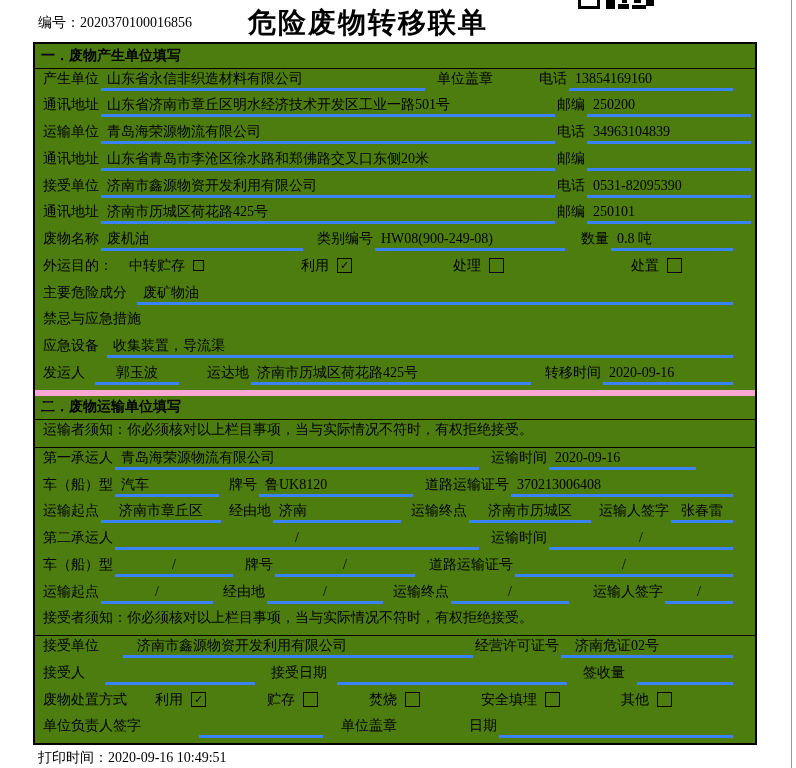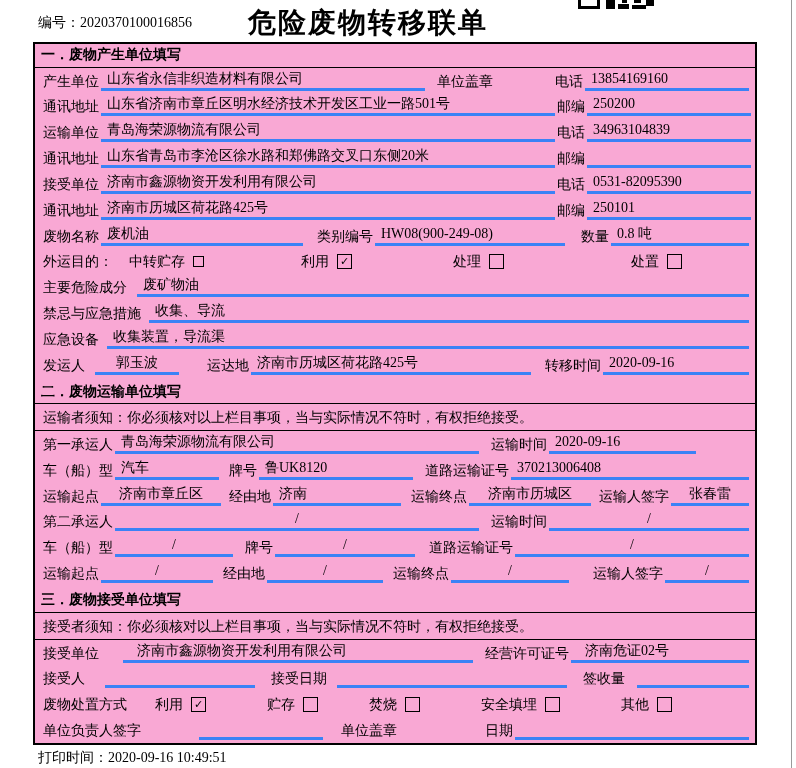--- a/index.html
+++ b/index.html
@@ -9,26 +9,26 @@
   }
   .page-edge{position:absolute;top:0;bottom:0;right:4px;width:1px;background:#9a9a9a;}
   
   .hdr{position:relative;height:42px;}
   .serial{position:absolute;left:38px;top:14px;white-space:nowrap;}
   .doc-title{position:absolute;left:0;right:60px;top:4px;text-align:center;
     font-family:"Liberation Sans","DejaVu Sans",sans-serif;font-weight:bold;font-size:28px;letter-spacing:2px;}
   .qr{position:absolute;left:578px;top:0;width:76px;height:9px;}
   
   .form-table{position:absolute;left:33px;top:42px;width:724px;height:703px;
-    border:2px solid #000;box-sizing:border-box;display:flex;flex-direction:column;background:#f9a8d4;}
+    border:2px solid #000;box-sizing:border-box;display:flex;flex-direction:column;background:#4d7c0f;}
   .sec{flex:1;display:flex;align-items:center;padding:0 6px;
     font-family:"Liberation Sans","DejaVu Sans",sans-serif;font-weight:bold;font-size:14px;
-    border-top:3px solid #f9a8d4;border-bottom:1px solid #000;}
+    border-top:6px solid #f9a8d4;border-bottom:1px solid #000;}
   .sec.first{border-top:none;}
-  .trow{flex:1;display:flex;align-items:flex-end;padding:0 6px 3px 6px;box-sizing:border-box;}
+  .trow{flex:1;display:flex;padding:0 22px 3px 6px;box-sizing:border-box;}
   .trow.rule{border-bottom:1px solid #000;}
   .lb{white-space:nowrap;padding:0 2px;height:19px;line-height:19px;flex:0 0 auto;}
   .vl{border-bottom:3px solid #3b82f6;white-space:nowrap;padding:0 6px;height:19px;line-height:19px;
 Expand      box-sizing:border-box;overflow:hidden;flex:0 0 auto;}
   .vl.fill{flex:1 1 auto;}
   .vl.ctr{text-align:center;}
   .sp{flex:1 1 auto;height:1px;}
   .opt{display:flex;align-items:center;height:19px;flex:0 0 auto;}
   .opt .otext{white-space:nowrap;line-height:19px;}
   .box{width:13px;height:13px;border:1px solid #000;display:inline-block;margin-left:8px;
@@ -143,21 +143,20 @@
     </span>
   </div>
 
   <div class="trow">
     <span class="lb">主要危险成分</span>
     <span class="vl fill" style="margin-left:8px">废矿物油</span>
   </div>
 
   <div class="trow">
     <span class="lb">禁忌与应急措施</span>
-    <span class="vl fill" style="margin-left:6px">收集、导流</span>
   </div>
 
   <div class="trow">
     <span class="lb">应急设备</span>
     <span class="vl fill" style="margin-left:6px">收集装置，导流渠</span>
   </div>
 
   <div class="trow">
     <span class="lb">发运人</span>
     <span class="vl ctr" style="width:72px;margin-left:8px">郭玉波</span>
@@ -221,30 +220,29 @@
     <span class="lb">运输起点</span>
     <span class="vl ctr" style="width:100px">/</span>
     <span class="lb" style="margin-left:8px">经由地</span>
     <span class="vl ctr" style="width:104px">/</span>
     <span class="lb" style="margin-left:8px">运输终点</span>
     <span class="vl ctr" style="width:106px">/</span>
     <span class="lb" style="margin-left:22px">运输人签字</span>
     <span class="vl fill ctr">/</span>
   </div>
 
-  <div class="sec">三．废物接受单位填写</div>
 
   <div class="trow rule">
     <span class="lb notice">接受者须知：你必须核对以上栏目事项，当与实际情况不符时，有权拒绝接受。</span>
   </div>
 
   <div class="trow">
     <span class="lb">接受单位</span>
     <span class="vl" style="width:330px;margin-left:22px;padding-left:14px">济南市鑫源物资开发利用有限公司</span>
-    <span class="lb" style="margin-left:10px">经营许可证号</span>
+    <span class="lb" style="">经营许可证号</span>
     <span class="vl fill" style="padding-left:14px">济南危证02号</span>
   </div>
 
   <div class="trow">
     <span class="lb">接受人</span>
     <span class="vl" style="width:138px;margin-left:18px"></span>
     <span class="lb" style="margin-left:14px">接受日期</span>
     <span class="vl" style="width:218px;margin-left:8px"></span>
     <span class="lb" style="margin-left:14px">签收量</span>
     <span class="vl fill" style="margin-left:10px"></span>

